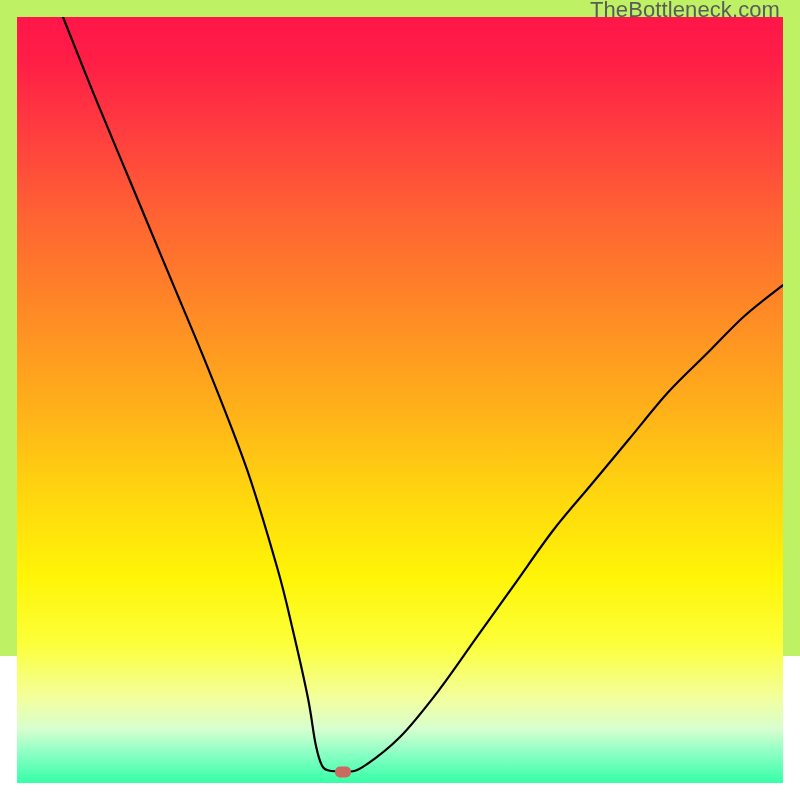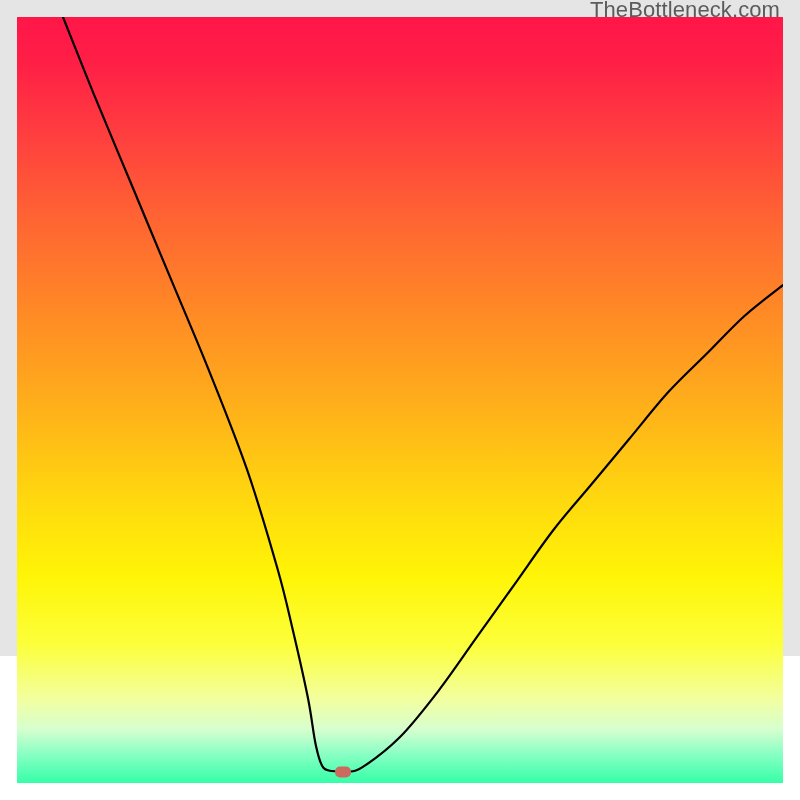--- a/index.html
+++ b/index.html
@@ -7,21 +7,21 @@
     padding: 0;
     background: #fff;
     width: 800px;
     height: 800px;
     overflow: hidden;
   }
   .frame {
     position: relative;
     width: 800px;
     height: 656px;
-    background: #e5e5e5;
+    background: #bef264;
   }
   .plot-area {
     position: absolute;
     left: 17px;
     top: 17px;
     width: 766px;
     height: 766px;
     overflow: hidden;
   }
   .gradient {

